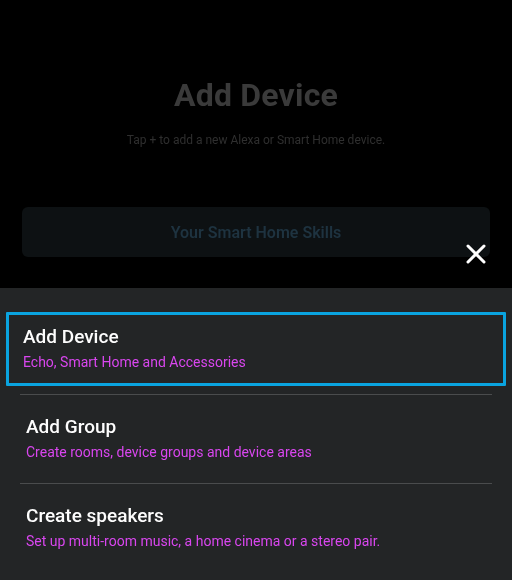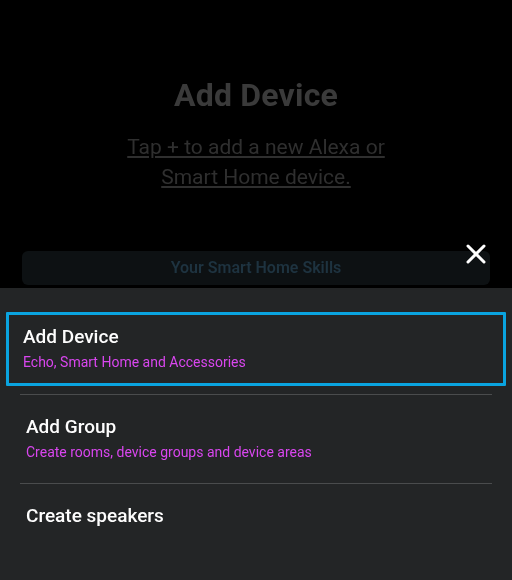--- a/index.html
+++ b/index.html
@@ -21,31 +21,30 @@
     padding-top: 76px;
   }
   .backdrop .title {
     font-size: 32px;
     font-weight: 700;
     color: #3a3a3a;
     letter-spacing: 0.2px;
   }
   .backdrop .subtitle {
     margin-top: 18px;
-    font-size: 21px;
+    font-size: 12px;
     color: #2f2f2f;
     text-align: center;
     line-height: 1.45;
     max-width: 300px;
-    text-decoration: underline;
   }
   .backdrop .skills-btn {
     margin-top: 58px;
     width: 468px;
-    height: 34px;
+    height: 50px;
     border-radius: 6px;
     background: #0d1113;
     display: flex;
     align-items: center;
     justify-content: center;
     font-size: 16px;
     font-weight: 600;
     color: #1e3340;
   }
   .close-btn {
@@ -128,15 +127,16 @@
 
   <div class="menu-item">
     <div class="item-title">Add Group</div>
     <div class="item-sub">Create rooms, device groups and device areas</div>
   </div>
 
   <div class="divider"></div>
 
   <div class="menu-item">
     <div class="item-title">Create speakers</div>
+    <div class="item-sub">Set up multi-room music, a home cinema or a stereo pair.</div>
   </div>
 
 </div>
 
 </body></html>

